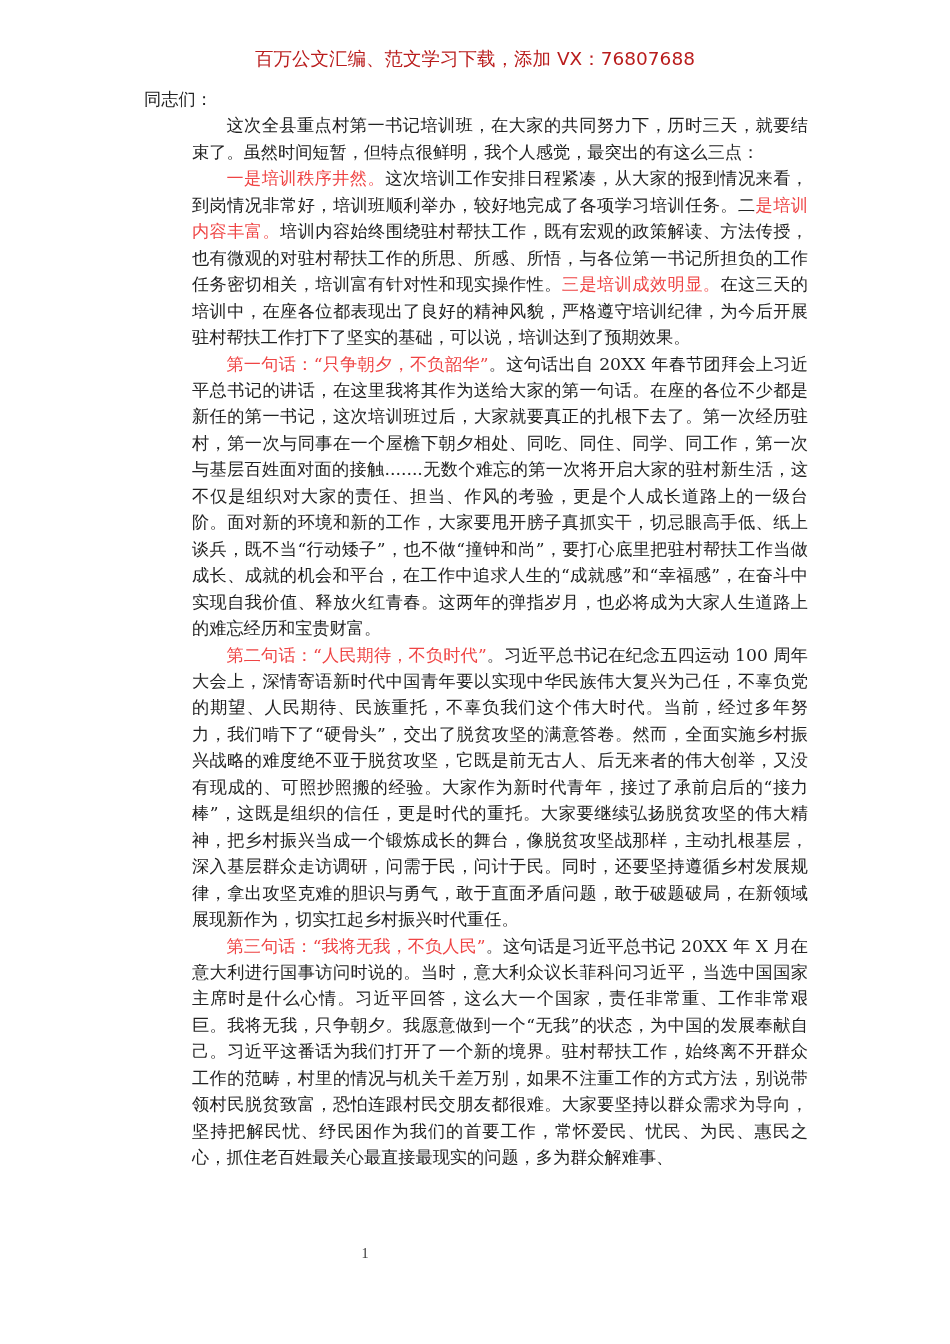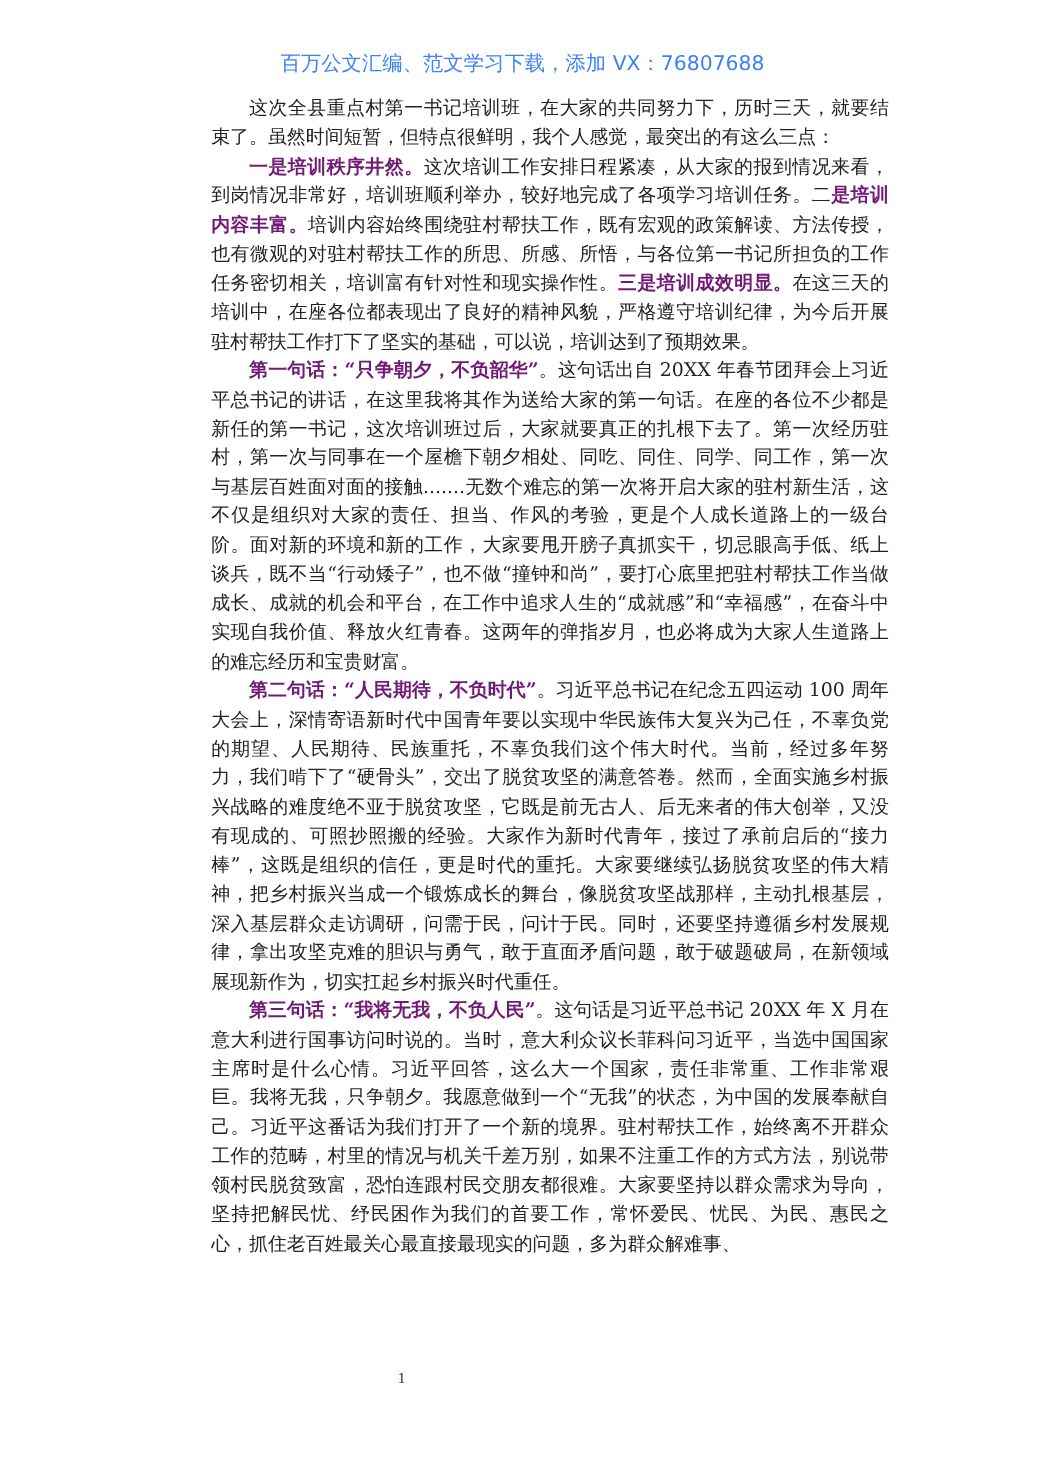--- a/index.html
+++ b/index.html
@@ -22,21 +22,21 @@
     background: #ffffff;
   }
   .header-banner {
     position: absolute;
     left: 0;
     top: 44px;
     width: 950px;
     text-align: center;
     font-family: "DejaVu Sans", "Liberation Sans", sans-serif;
     font-size: 18.5px;
-    color: #3b82f6;
+    color: #b91c1c;
     letter-spacing: 0px;
     line-height: 30px;
   }
   .body-text {
     position: absolute;
     left: 144px;
     top: 86px;
     width: 664px;
     font-size: 17.2px;
     line-height: 26.45px;
@@ -45,42 +45,43 @@
   }
   .body-text p {
     margin: 0;
     padding: 0;
   }
   .body-text p.indent {
     text-indent: 2em;
     margin-left: 48px;
   }
   .body-text b {
-    font-weight: bold;
-    color: #701a75;
+    font-weight: normal;
+    color: #ef4444;
   }
   .page-number {
     position: absolute;
     left: 355px;
     top: 1246px;
     width: 20px;
     text-align: center;
     font-family: "Liberation Serif", "DejaVu Serif", serif;
     font-size: 14px;
     color: #333333;
   }
 </style>
 </head>
 <body>
 
 <div class="page">
 
   <div class="header-banner">百万公文汇编、范文学习下载，添加 VX：76807688</div>
 
   <div class="body-text">
+    <p>同志们：</p>
 
     <p class="indent">
       <span>这次全县重点村第一书记培训班，在大家的共同努力下，历时三天，就要结束了。虽然时间短暂，但特点很鲜明，我个人感觉，最突出的有这么三点：</span>
     </p>
 
     <p class="indent">
       <b>一是培训秩序井然。</b><span>这次培训工作安排日程紧凑，从大家的报到情况来看，到岗情况非常好，培训班顺利举办，较好地完成了各项学习培训任务。二</span><b>是培训内容丰富。</b><span>培训内容始终围绕驻村帮扶工作，既有宏观的政策解读、方法传授，也有微观的对驻村帮扶工作的所思、所感、所悟，与各位第一书记所担负的工作任务密切相关，培训富有针对性和现实操作性。</span><b>三是培训成效明显。</b><span>在这三天的培训中，在座各位都表现出了良好的精神风貌，严格遵守培训纪律，为今后开展驻村帮扶工作打下了坚实的基础，可以说，培训达到了预期效果。</span>
     </p>
 
 

